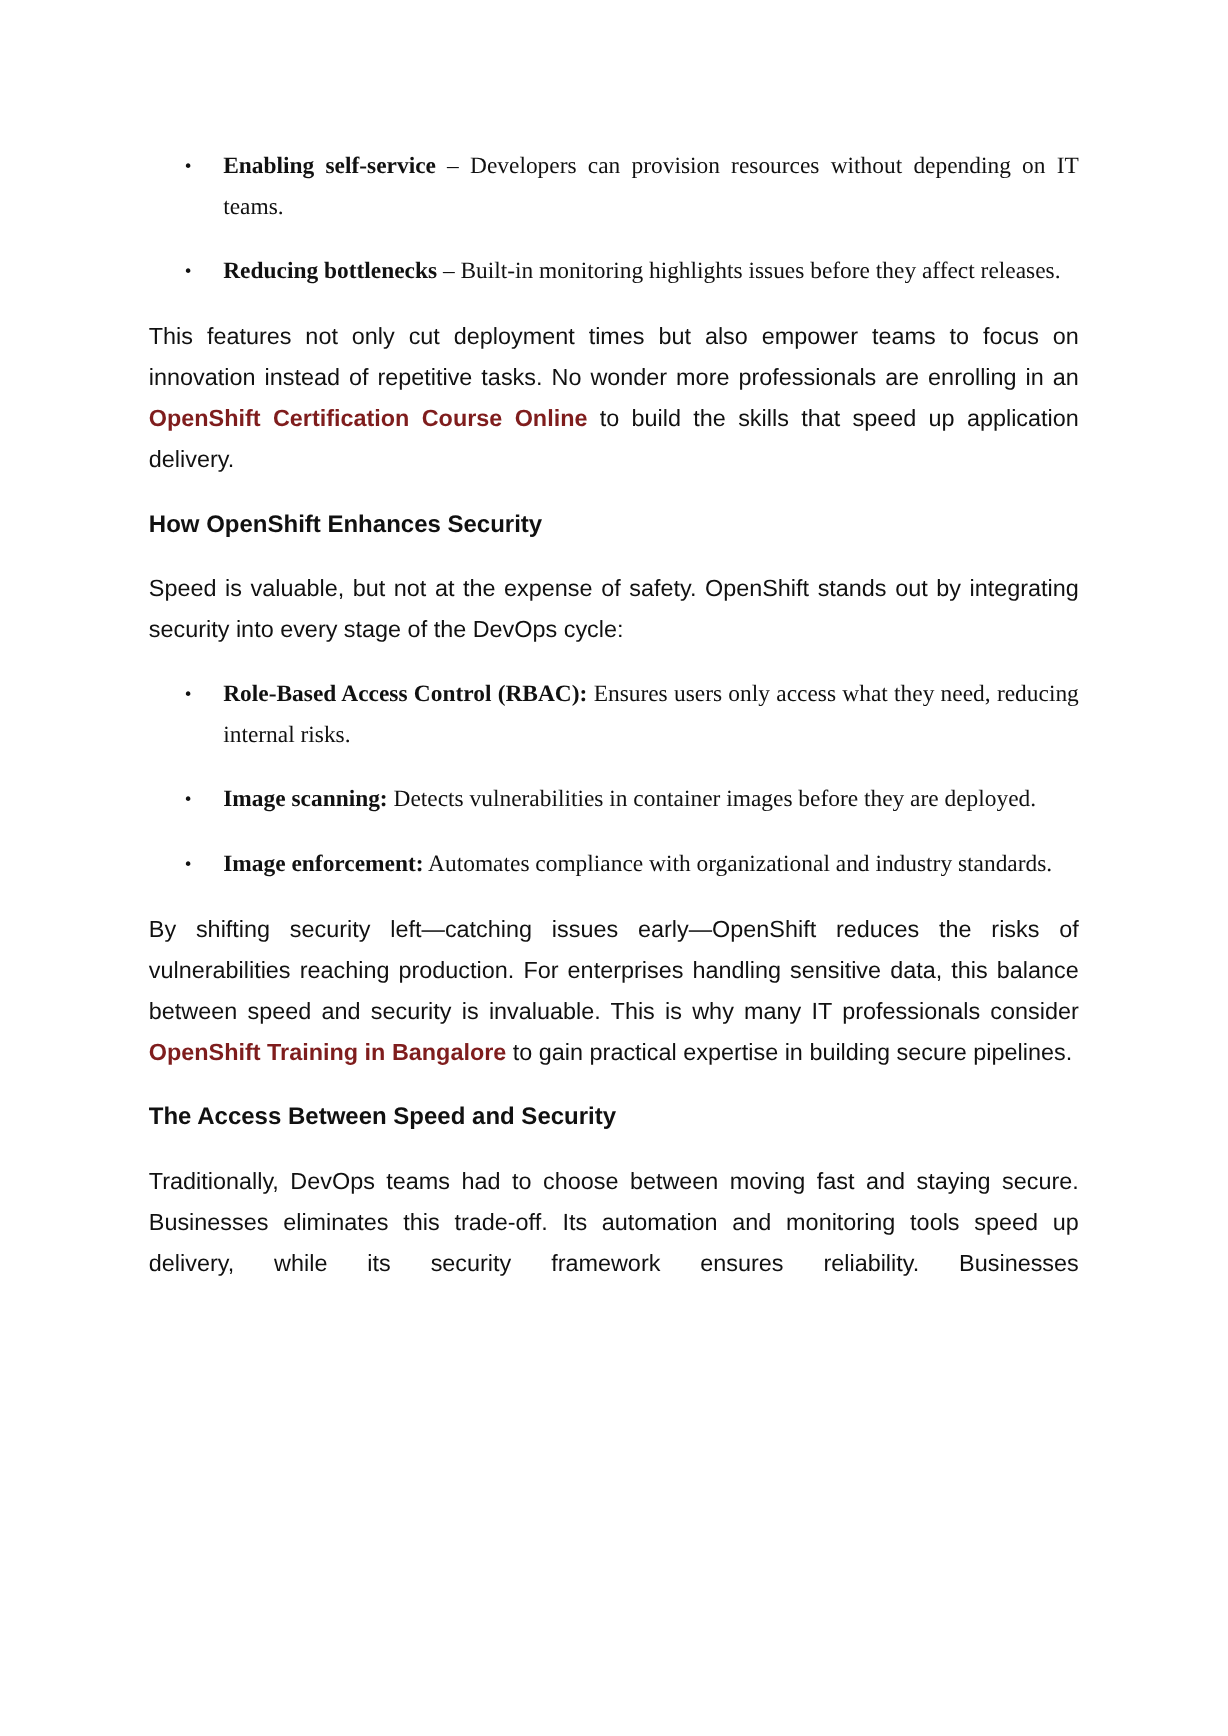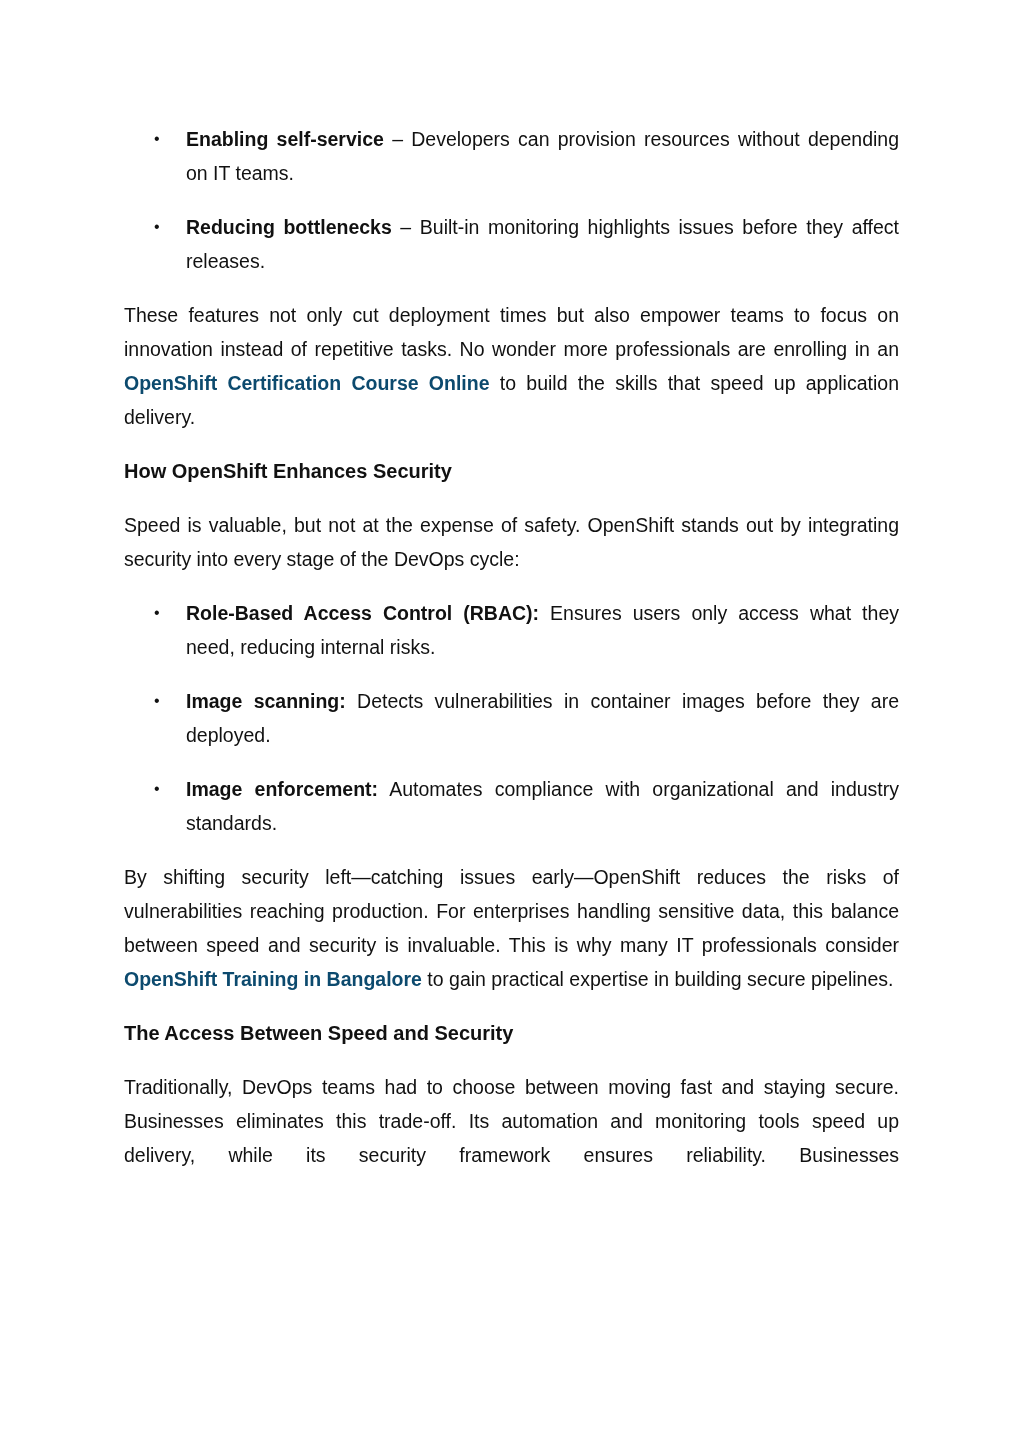--- a/index.html
+++ b/index.html
@@ -8,46 +8,46 @@
     font-family: "Liberation Sans", sans-serif;
     color: #111111;
   }
   .page {
     position: absolute; left: 124px; top: 122px; width: 775px;
     font-size: 19.5px; line-height: 34px;
   }
   .just { text-align: justify; text-align-last: auto; }
   p { margin: 0; }
   ul { margin: 0; padding: 0; list-style: none; }
-  li.bullet { position: relative; padding-left: 62px; }
+  li.bullet { position: relative; padding-left: 62px; font-family: Liberation Serif, serif; }
   li.bullet::before {
     content: "\2022"; position: absolute; left: 30px; top: 0;
     font-size: 16px;
   }
   .gap20 { margin-top: 20px; }
   b { font-weight: bold; }
-  .link { color: #0c4a6e; font-weight: bold; text-decoration: none; }
+  .link { color: #7f1d1d; font-weight: bold; text-decoration: none; }
   h3 { margin: 0; font-size: 20px; font-weight: bold; line-height: 34px; }
 </style>
 </head>
 <body>
 
 <div class="page">
 
   <ul>
     <li class="bullet just">
       <b>Enabling self-service</b><span> – </span><span>Developers can provision resources without depending on IT teams.</span>
     </li>
     <li class="bullet just gap20">
       <b>Reducing bottlenecks</b><span> – </span><span>Built-in monitoring highlights issues before they affect releases.</span>
     </li>
   </ul>
 
   <p class="just gap20">
-    <span>These features not only cut deployment times but also empower teams to focus on innovation instead of repetitive tasks. No wonder more professionals are enrolling in an </span><a class="link" href="#">OpenShift Certification Course Online</a><span> to build the skills that speed up application delivery.</span>
+    <span>This features not only cut deployment times but also empower teams to focus on innovation instead of repetitive tasks. No wonder more professionals are enrolling in an </span><a class="link" href="#">OpenShift Certification Course Online</a><span> to build the skills that speed up application delivery.</span>
   </p>
 
   <h3 class="gap20">How OpenShift Enhances Security</h3>
 
   <p class="just gap20">Speed is valuable, but not at the expense of safety. OpenShift stands out by integrating security into every stage of the DevOps cycle:</p>
 
   <ul class="gap20">
     <li class="bullet just">
       <b>Role-Based Access Control (RBAC):</b><span> Ensures users only access what they need, reducing internal risks.</span>
     </li>

